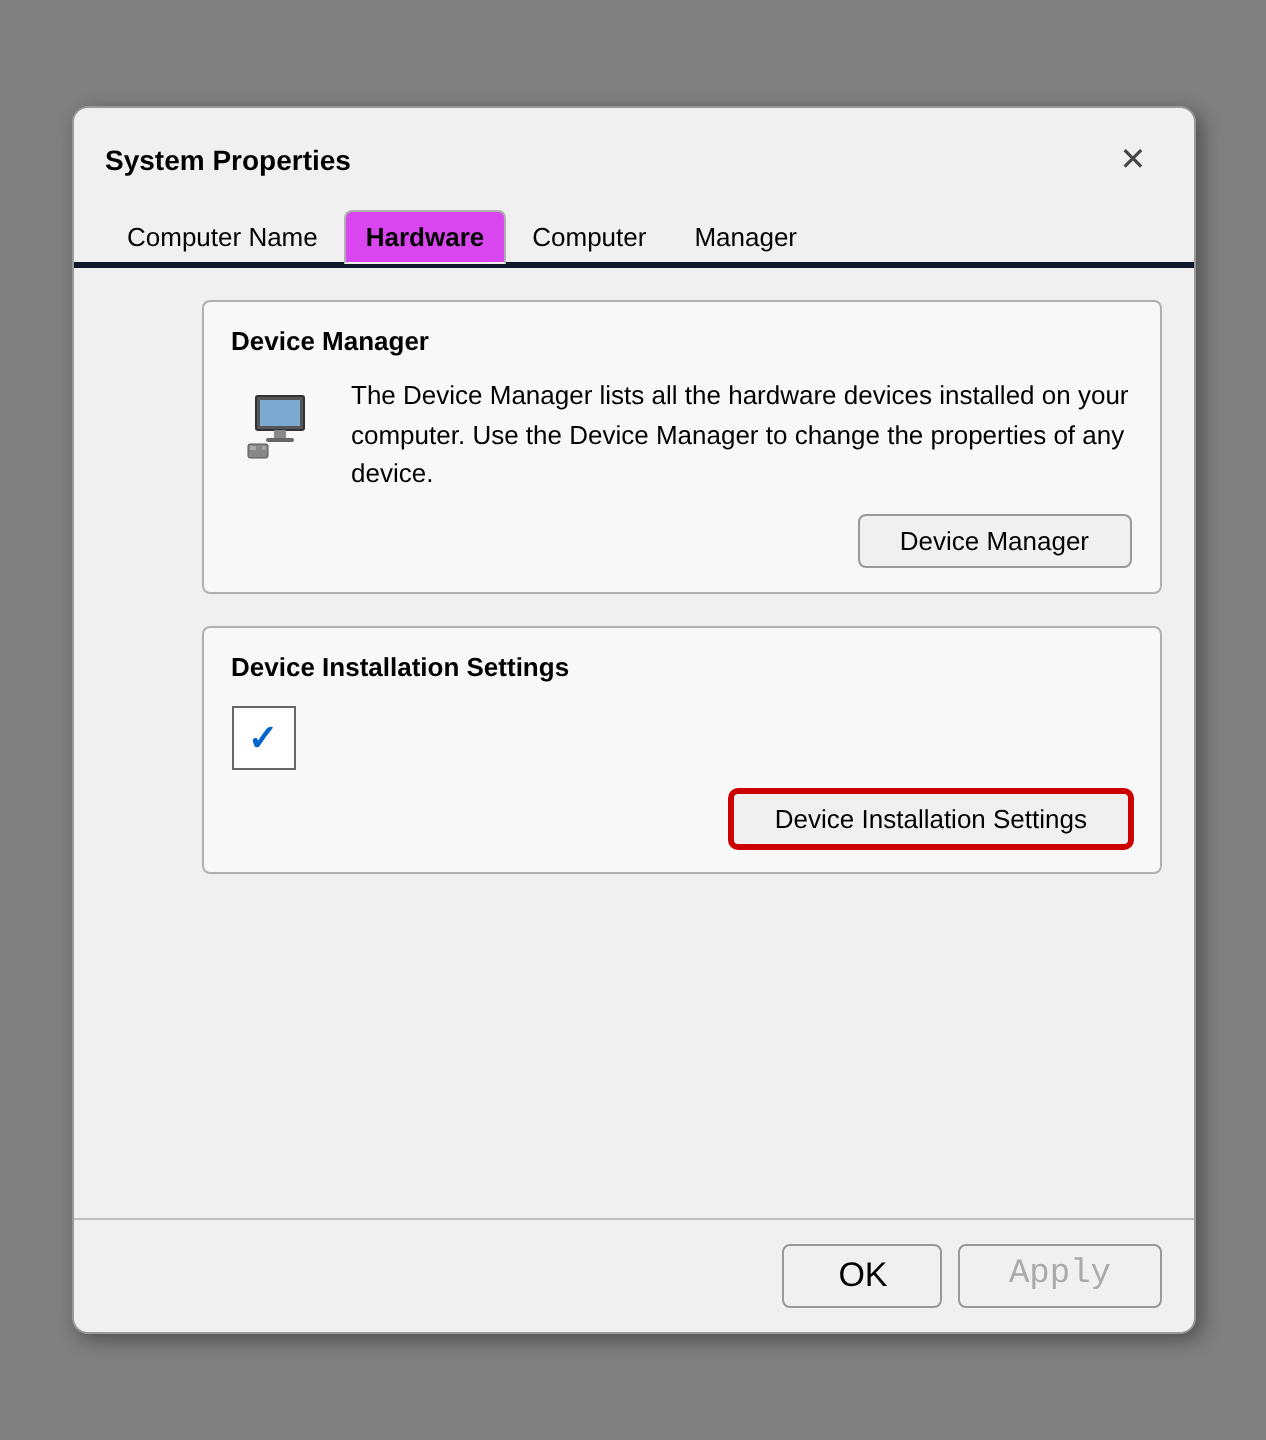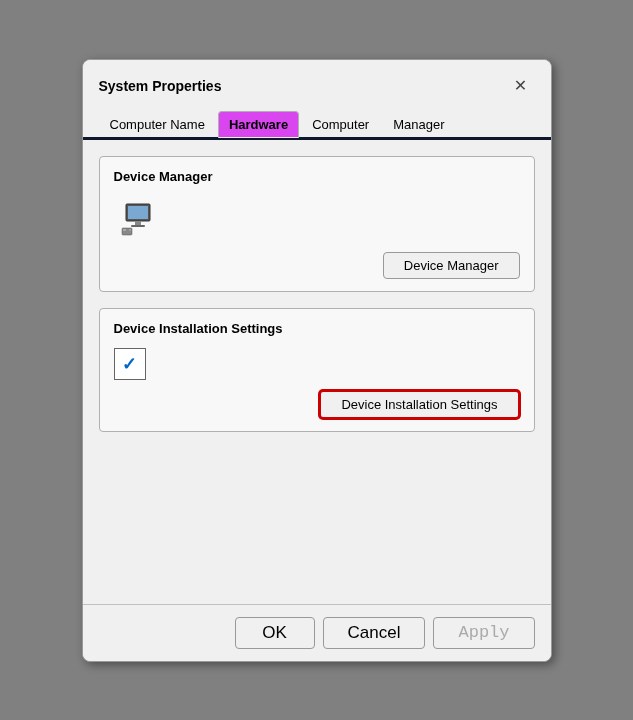--- a/index.html
+++ b/index.html
@@ -13,21 +13,21 @@
       display: flex;
       justify-content: center;
       align-items: center;
       width: 633px;
       height: 720px;
       font-family: 'Segoe UI', Tahoma, sans-serif;
       font-size: 13px;
     }
 
     .dialog {
-      width: 470px;
+      width: 562px;
       background: #f0f0f0;
       border: 1px solid #999;
       border-radius: 8px;
       box-shadow: 3px 3px 10px rgba(0,0,0,0.4);
       display: flex;
       flex-direction: column;
     }
 
     .title-bar {
       background: #f0f0f0;
@@ -81,20 +81,21 @@
     .tab.active {
       background: #d946ef;
       border: 1px solid #b0b0b0;
       border-bottom: 1px solid #f0f0f0;
       font-weight: 600;
     }
 
     .content {
       padding: 16px;
       flex: 1;
+      margin-left: 48px;
     }
 
     .section-box {
       border: 1px solid #b0b0b0;
       border-radius: 4px;
       padding: 12px 14px;
       margin-bottom: 16px;
       background: #f8f8f8;
     }
 
@@ -249,20 +250,21 @@
             <rect x="10" y="8" width="20" height="13" fill="#7aa8d0"></rect>
 
             <rect x="17" y="23" width="6" height="5" fill="#888"></rect>
             <rect x="13" y="27" width="14" height="2" rx="1" fill="#666"></rect>
 
             <rect x="4" y="30" width="10" height="7" rx="1" fill="#888" stroke="#555" stroke-width="0.5"></rect>
             <rect x="5" y="31" width="3" height="2" fill="#aaa"></rect>
             <circle cx="12" cy="32" r="1" fill="#aaa"></circle>
           </svg>
         </div>
+        <div class="section-description">The Device Manager lists all the hardware devices installed on your computer. Use the Device Manager to change the properties of any device.</div>
       </div>
       <div class="btn-row">
         <button class="btn-standard">Device Manager</button>
       </div>
     </div>
 
     <div class="section-box">
       <div class="section-title">Device Installation Settings</div>
       <div class="section-row">
         <div class="checkbox-icon">
@@ -273,16 +275,15 @@
         <button class="btn-highlighted">Device Installation Settings</button>
       </div>
     </div>
 
     <div class="empty-area"></div>
 
   </div>
 
   <div class="footer">
     <button class="footer-btn">OK</button>
-    <button class="footer-btn">Cancel</button>
     <button class="footer-btn disabled">Apply</button>
   </div>
 </div>
 
 </body></html>

